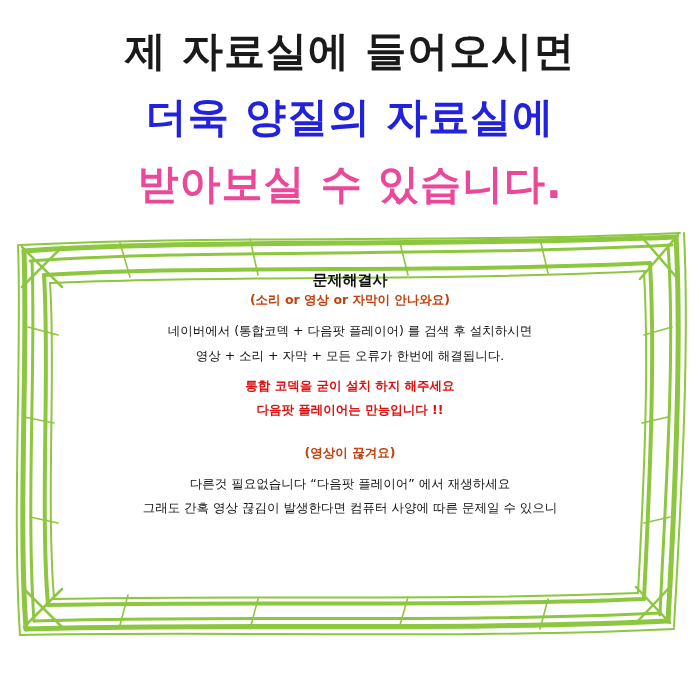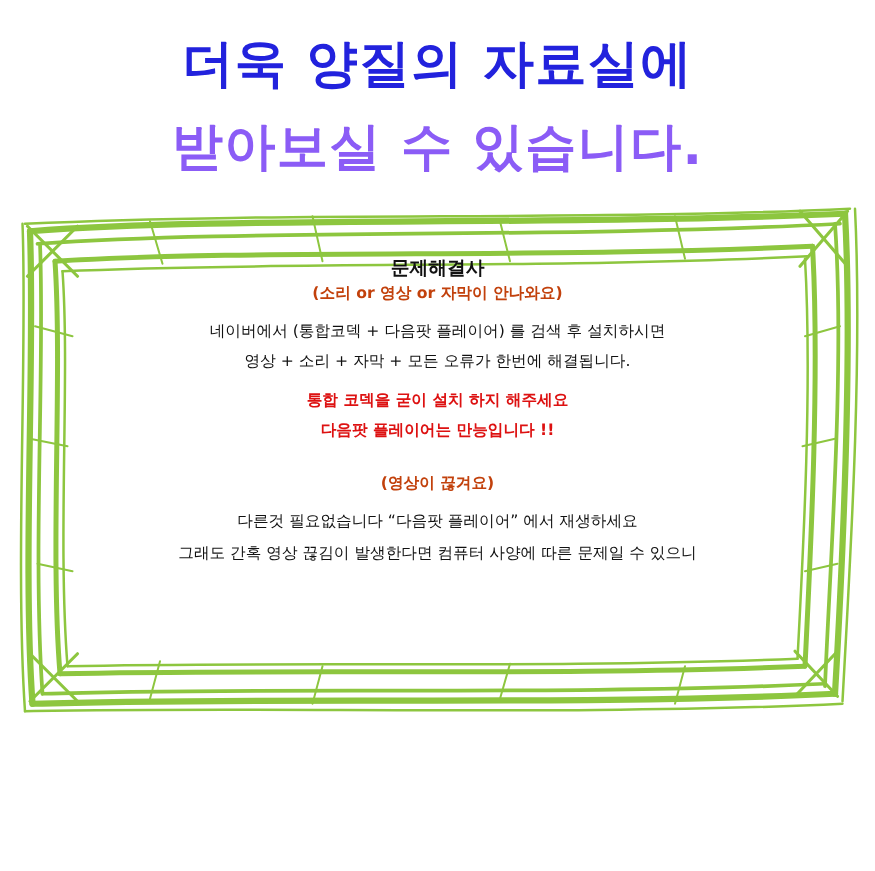--- a/index.html
+++ b/index.html
@@ -24,21 +24,21 @@
   .headline-line {
     font-family: "DejaVu Sans", sans-serif;
     font-weight: bold;
     font-size: 41px;
     line-height: 1.62;
     letter-spacing: 1px;
     white-space: nowrap;
   }
   .headline-line.l1 { color: #1a1a1a; }
   .headline-line.l2 { color: #2222dd; }
-  .headline-line.l3 { color: #8b5cf6; }
+  .headline-line.l3 { color: #ec4899; }
 
   
   .frame-wrap {
     position: relative;
     width: 700px;
     height: 430px;
   }
   .frame-svg {
     position: absolute;
     left: 0;
@@ -82,20 +82,21 @@
   .gap-lg { height: 22px; }
   .kw-green {
     color: #3c8c2a;
     font-weight: bold;
   }
 </style>
 </head>
 <body>
 
 <div class="headline">
+  <div class="headline-line l1">제 자료실에 들어오시면</div>
   <div class="headline-line l2">더욱 양질의 자료실에</div>
   <div class="headline-line l3">받아보실 수 있습니다.</div>
 </div>
 
 <div class="frame-wrap">
 
   <svg class="frame-svg" viewBox="0 0 700 430" preserveAspectRatio="none">
     <g fill="none" stroke="#8dc63f" stroke-linecap="round" stroke-linejoin="round">
 
       <path d="M24 34 C 180 22, 430 30, 676 20" stroke-width="5"></path>

